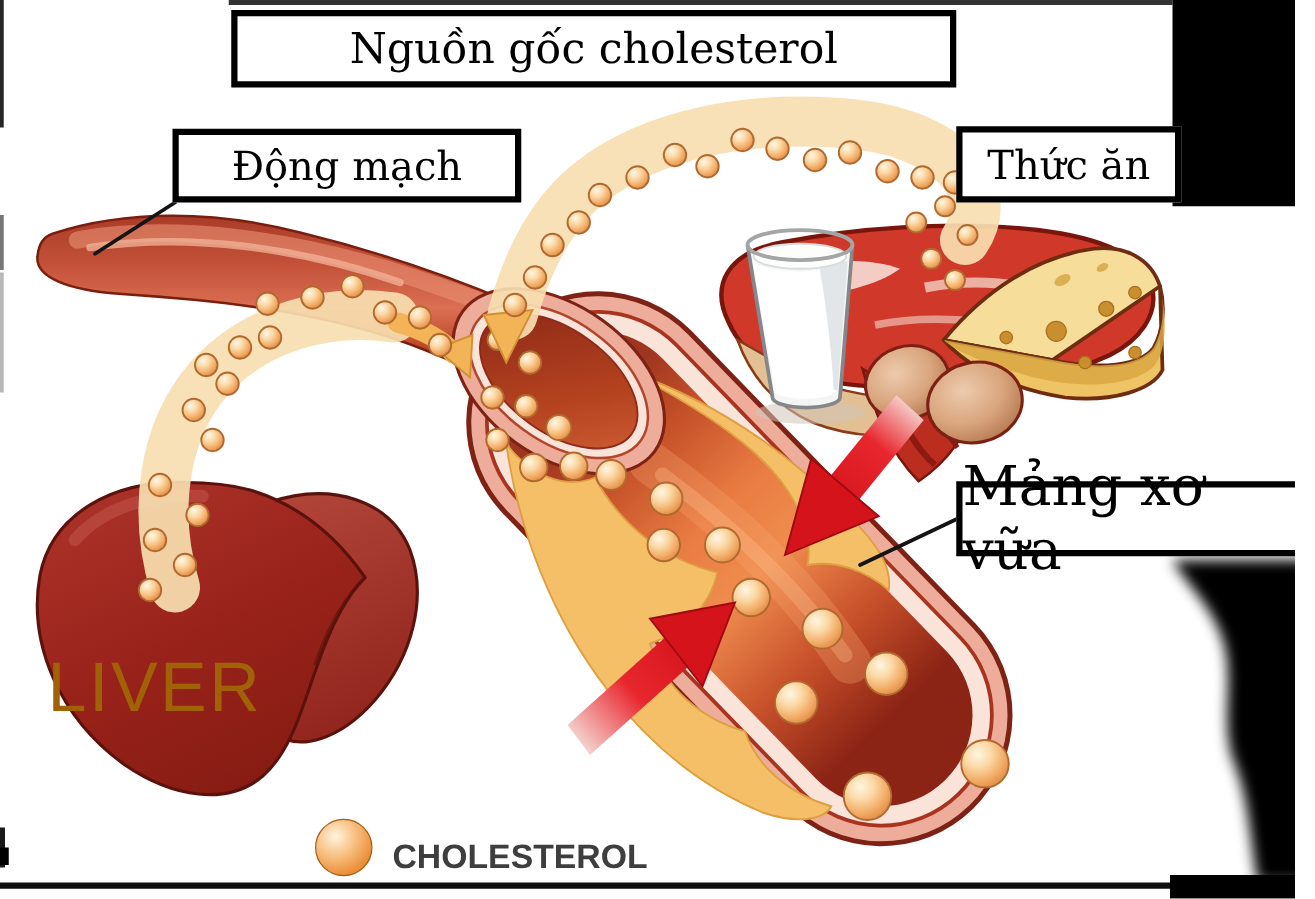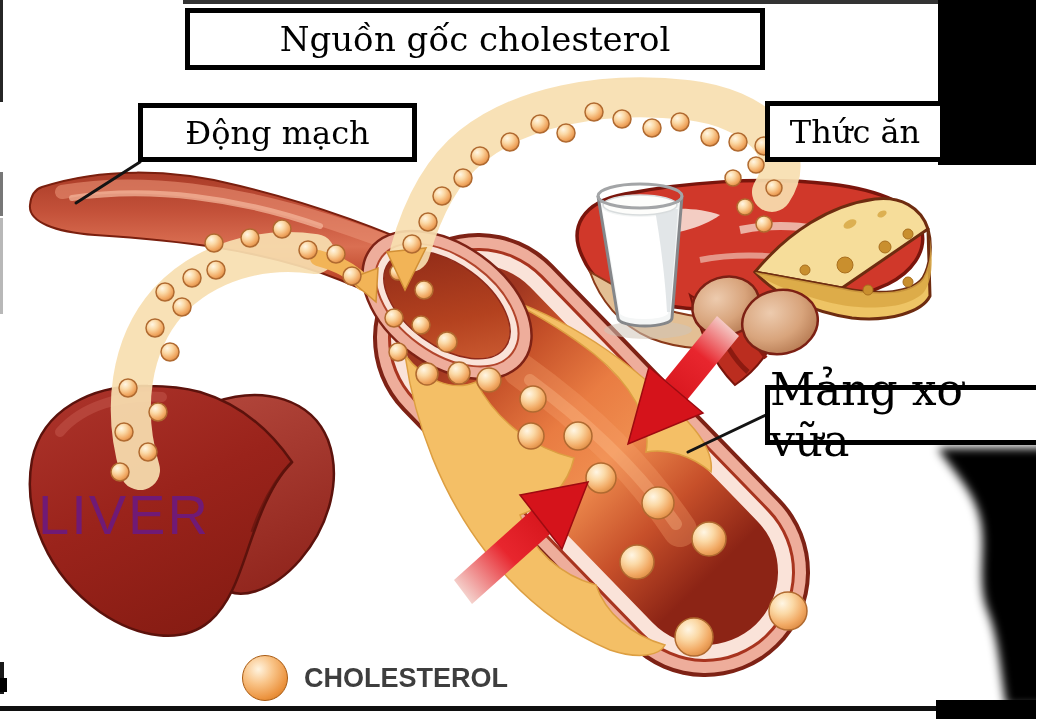--- a/index.html
+++ b/index.html
@@ -6,23 +6,23 @@
   .stage{position:relative;width:1036px;height:719px;background:#ffffff;overflow:hidden;
          font-family:"Liberation Sans","DejaVu Sans",sans-serif;}
   .stage svg{position:absolute;left:0;top:0;}
   .callout{position:absolute;box-sizing:border-box;background:#ffffff;border:5px solid #000;
            display:flex;align-items:center;justify-content:center;
            font-family:"DejaVu Serif","Liberation Serif",serif;color:#000;z-index:5;}
   .title-box{left:185px;top:8px;width:580px;height:62px;font-size:34px;}
   .box-artery{left:138px;top:103px;width:279px;height:59px;font-size:32px;}
   .box-food{left:765px;top:101px;width:180px;height:61px;font-size:32px;}
   .box-plaque{left:765px;top:385px;width:281px;height:60px;font-size:44px;}
-  .liver-text{position:absolute;left:38px;top:482px;z-index:4;color:#701a75;
+  .liver-text{position:absolute;left:38px;top:517px;z-index:4;color:#a16207;
               font-size:56px;letter-spacing:2px;font-weight:normal;}
-  .legend{position:absolute;left:242px;top:655px;z-index:4;display:flex;align-items:center;}
+  .legend{position:absolute;left:252px;top:655px;z-index:4;display:flex;align-items:flex-end;}
   .legend-ball{width:44px;height:44px;border-radius:50%;
     background:radial-gradient(circle at 35% 30%, #fff4e0 0%, #f9c488 35%, #ec9440 70%, #c66c15 100%);
     border:1px solid #a8590f;}
   .legend-text{margin-left:16px;font-size:27px;font-weight:bold;color:#3e3e3e;letter-spacing:0px;}
 </style>
 </head>
 <body>
 
 <div class="stage">
 

